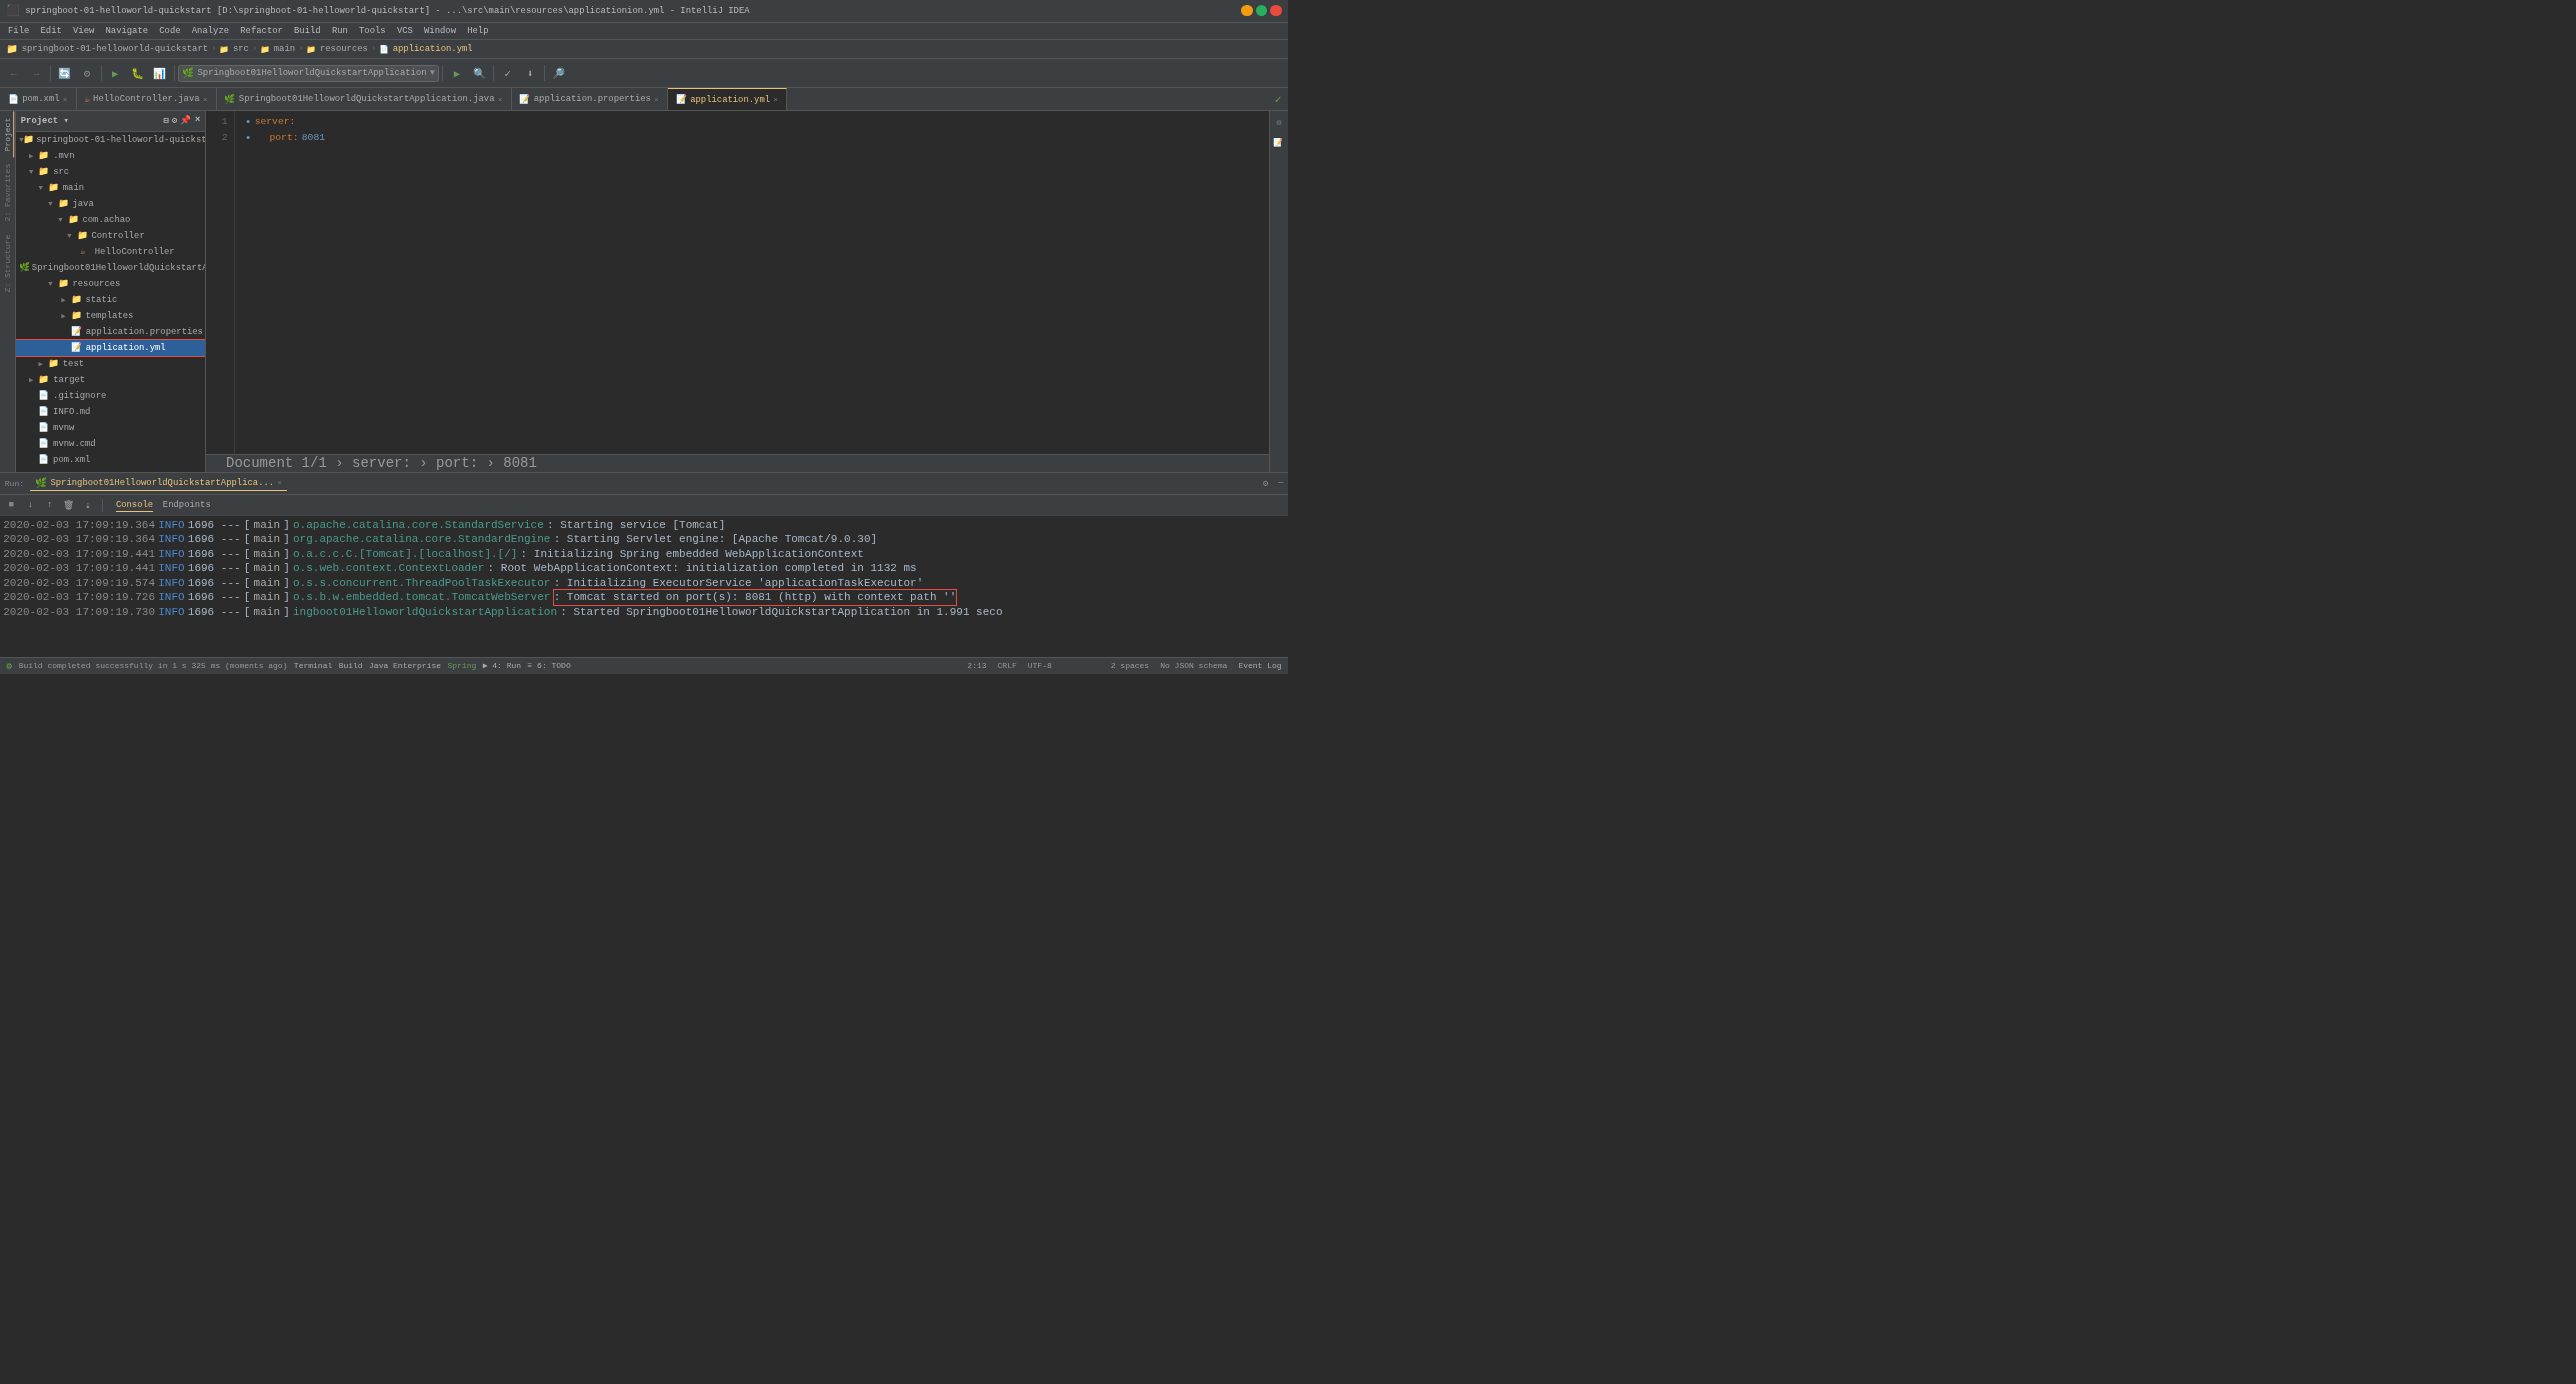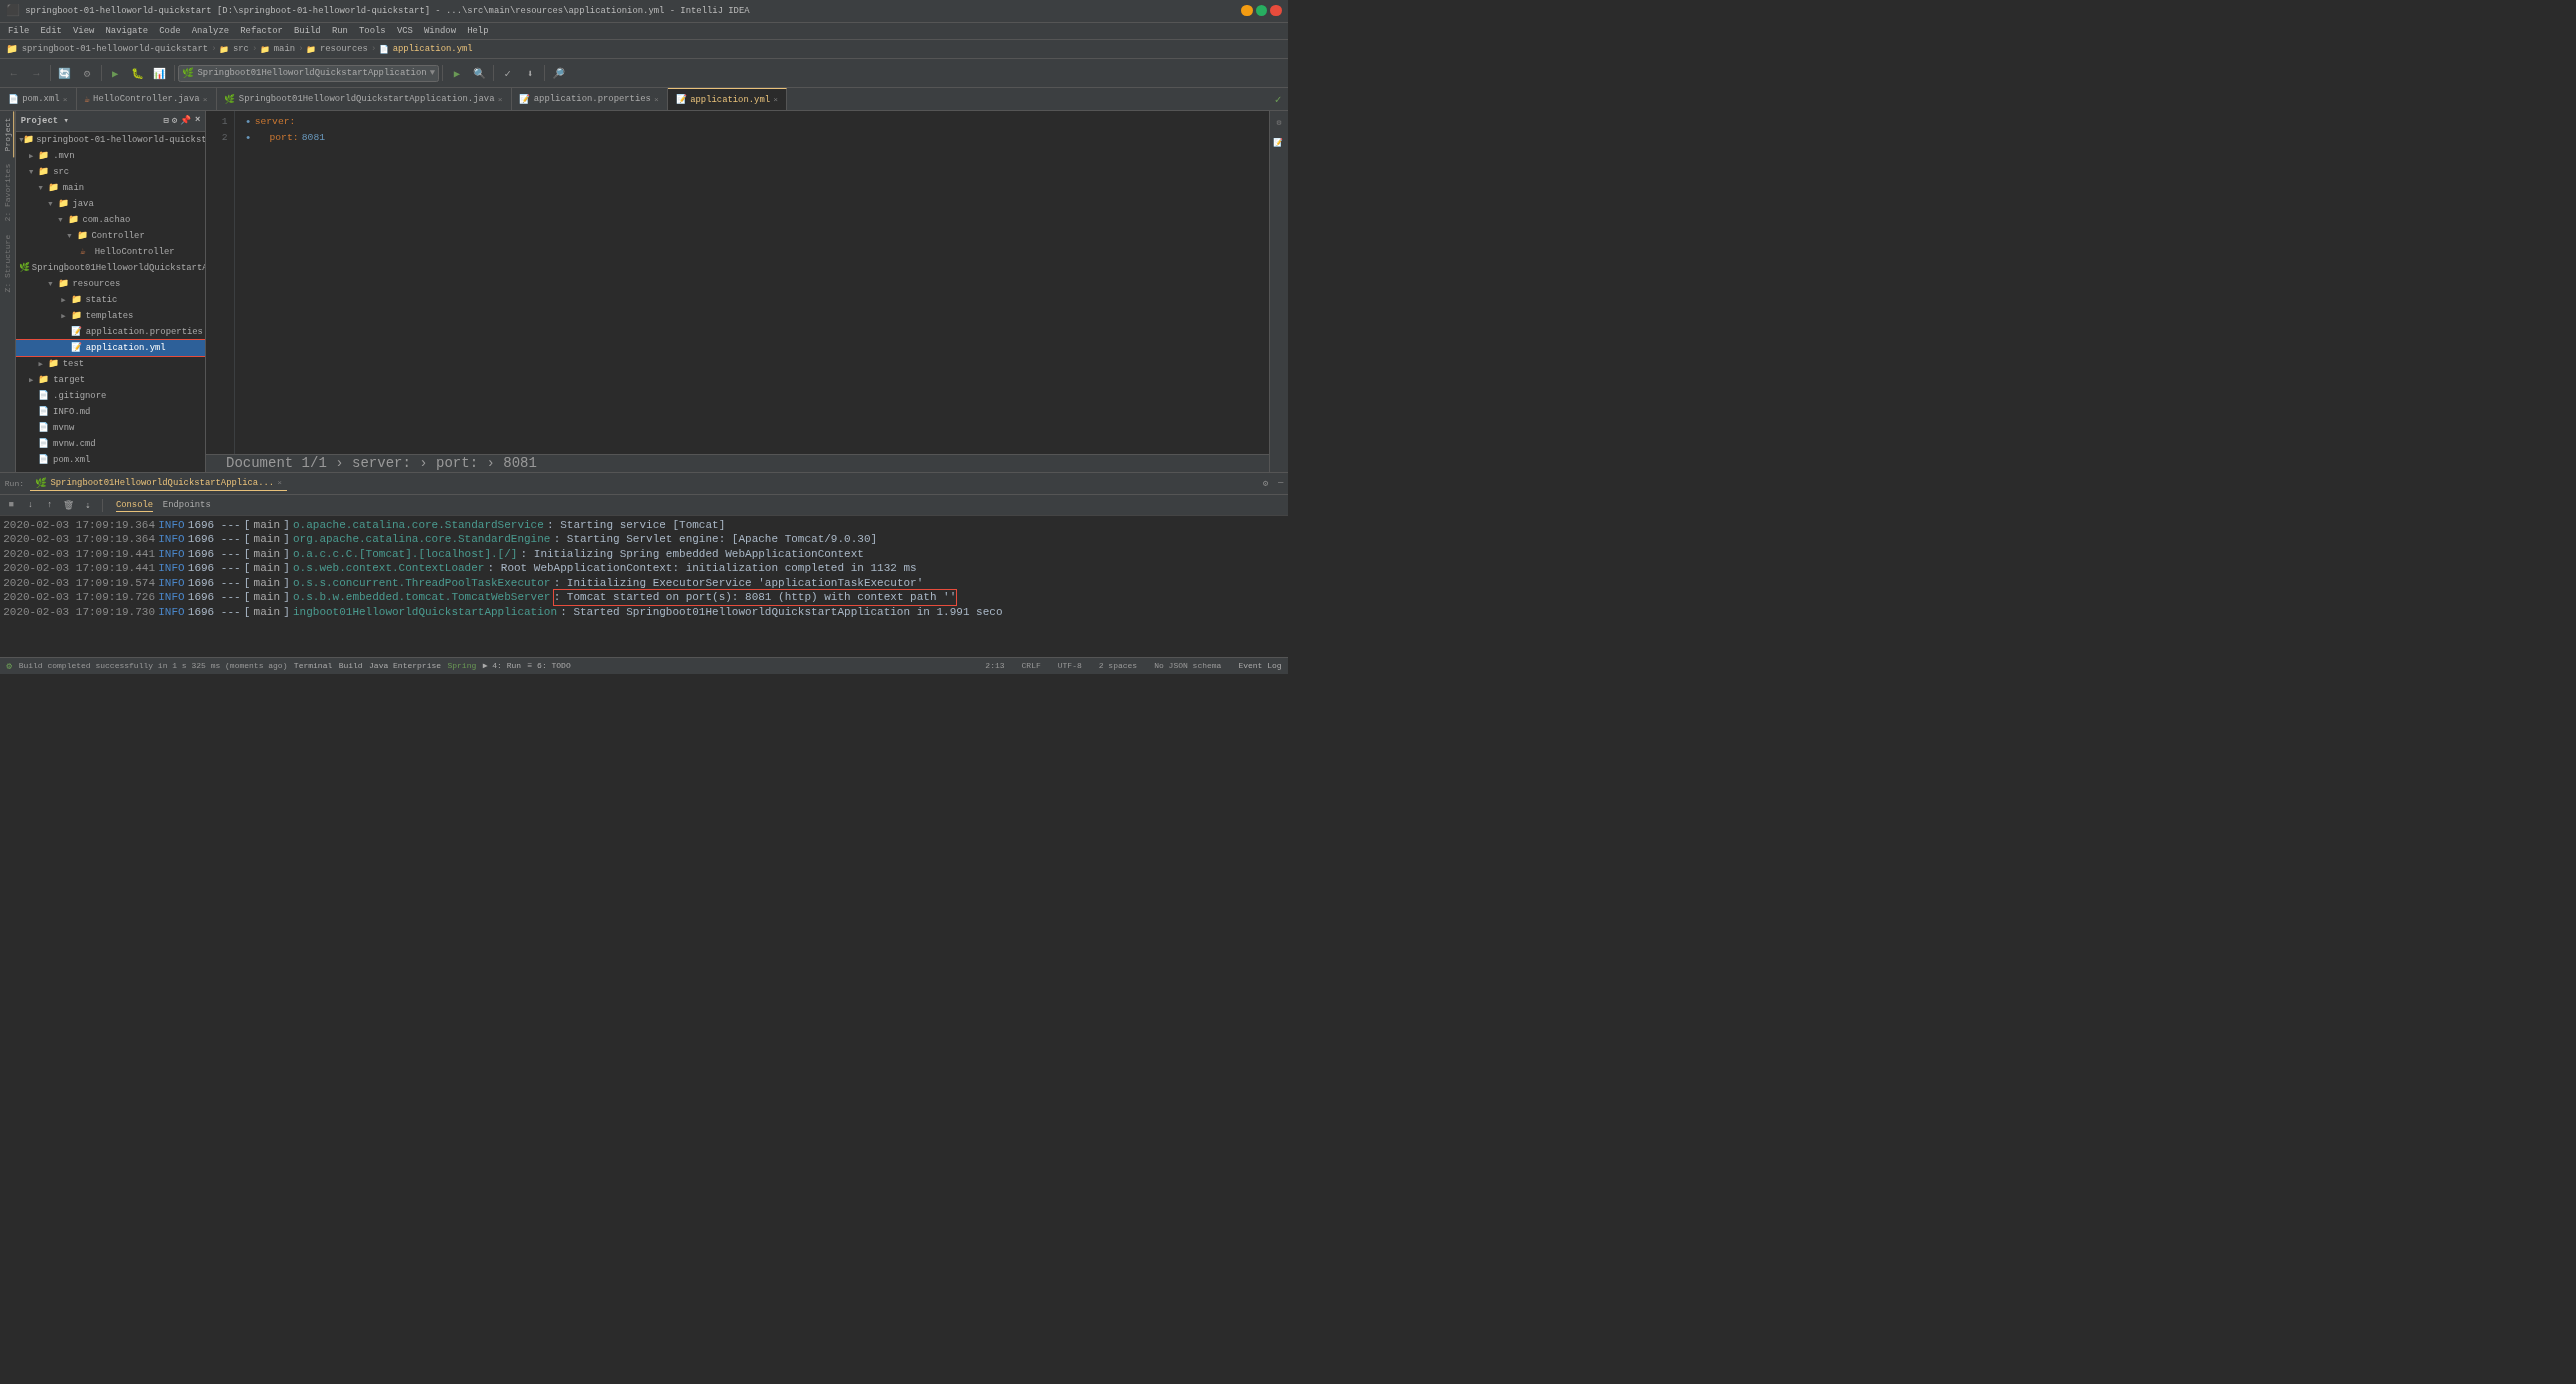--- a/index.html
+++ b/index.html
@@ -318,21 +318,21 @@
       background: #3c3f41;
       display: flex;
       align-items: center;
       justify-content: space-between;
       padding: 0 6.4px;
       font-size: 8px;
       color: #999;
       border-top: 0.8px solid #555;
     }
     .status-left { display: flex; align-items: center; gap: 6.4px; }
-    .status-right { display: flex; align-items: flex-start; gap: 17px; }
+    .status-right { display: flex; align-items: flex-start; gap: 11px; }
 
     
     .toolbar-row {
       height: 29px;
       background: #3c3f41;
       display: flex;
       align-items: center;
       padding: 0 3.2px;
       gap: 1.6px;
       border-bottom: 0.8px solid #555;
@@ -794,19 +794,19 @@
       <span style="cursor:pointer; color:#aaa;">Build</span>
       <span style="cursor:pointer; color:#aaa;">Java Enterprise</span>
       <span style="cursor:pointer; color:#6a9955;">Spring</span>
       <span style="cursor:pointer; color:#aaa;">▶ 4: Run</span>
       <span style="cursor:pointer; color:#aaa;">≡ 6: TODO</span>
     </div>
     <div class="status-right">
       <span>2:13</span>
       <span style="cursor:pointer;">CRLF</span>
       <span style="cursor:pointer;">UTF-8</span>
-      <span style="cursor:pointer;">2 spaces</span>
+      <span style="cursor:pointer;margin-left:48px;">2 spaces</span>
       <span style="cursor:pointer;">No JSON schema</span>
       <span style="cursor:pointer; color:#aaa;">Event Log</span>
     </div>
   </div>
 </div>
 
 
 </body></html>

